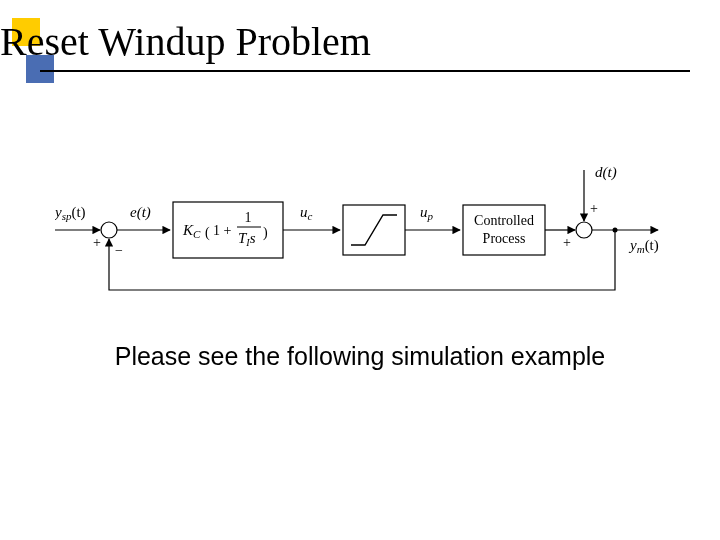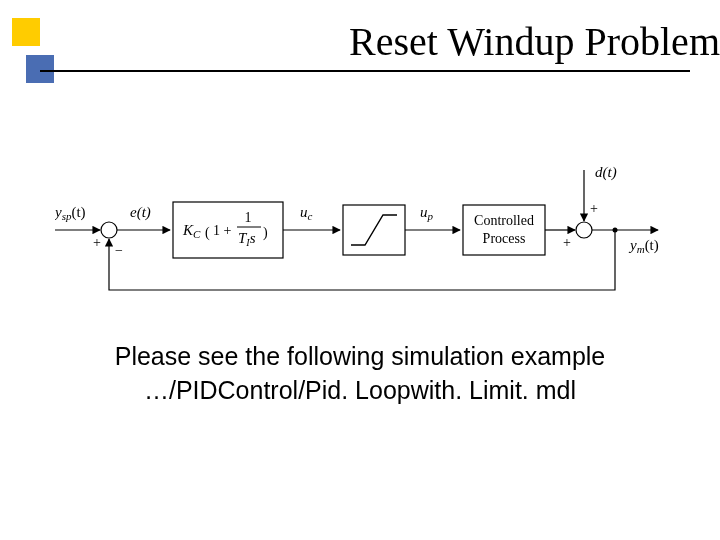--- a/index.html
+++ b/index.html
@@ -29,21 +29,21 @@
     top: 55px;
     width: 28px;
     height: 28px;
     background: #4a6db3;
   }
   .title {
     position: absolute;
     left: 0;
     right: 0;
     top: 18px;
-    text-align: right;
+    text-align: left;
     font-size: 40px;
     color: #000;
     font-weight: 400;
   }
   .title-rule {
     position: absolute;
     left: 40px;
     right: 30px;
     top: 70px;
     height: 2px;
@@ -160,14 +160,13 @@
   </text>
 
   <circle cx="560" cy="75" r="2.5" fill="#000"></circle>
 
   <polyline points="560,75 560,135 54,135 54,84" fill="none" stroke="#000" stroke-width="1.2" marker-end="url(#arrow)"></polyline>
 </svg>
 </div>
 
 <div class="caption">
   <div>Please see the following simulation example</div>
-  <div>…/PIDControl/Pid. Loopwith. Limit. mdl</div>
 </div>
 
 </body></html>

